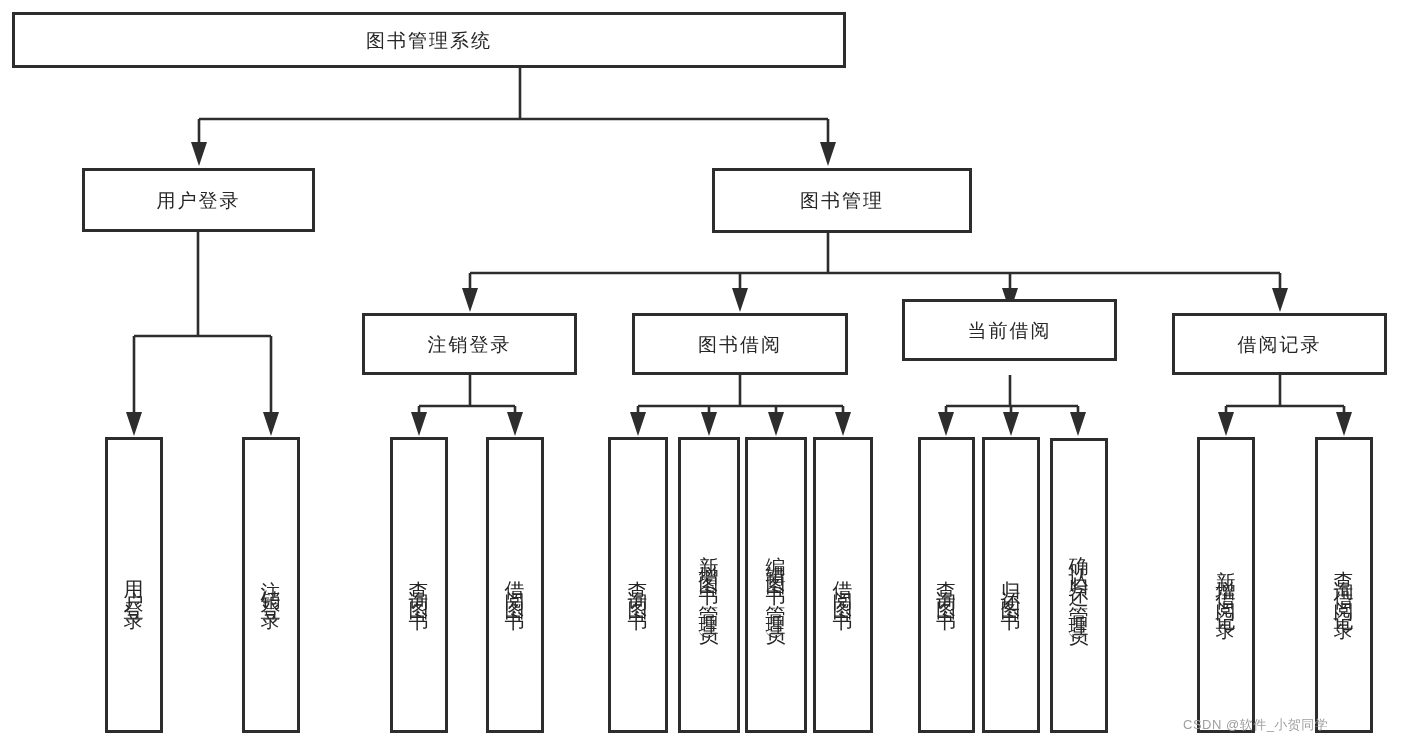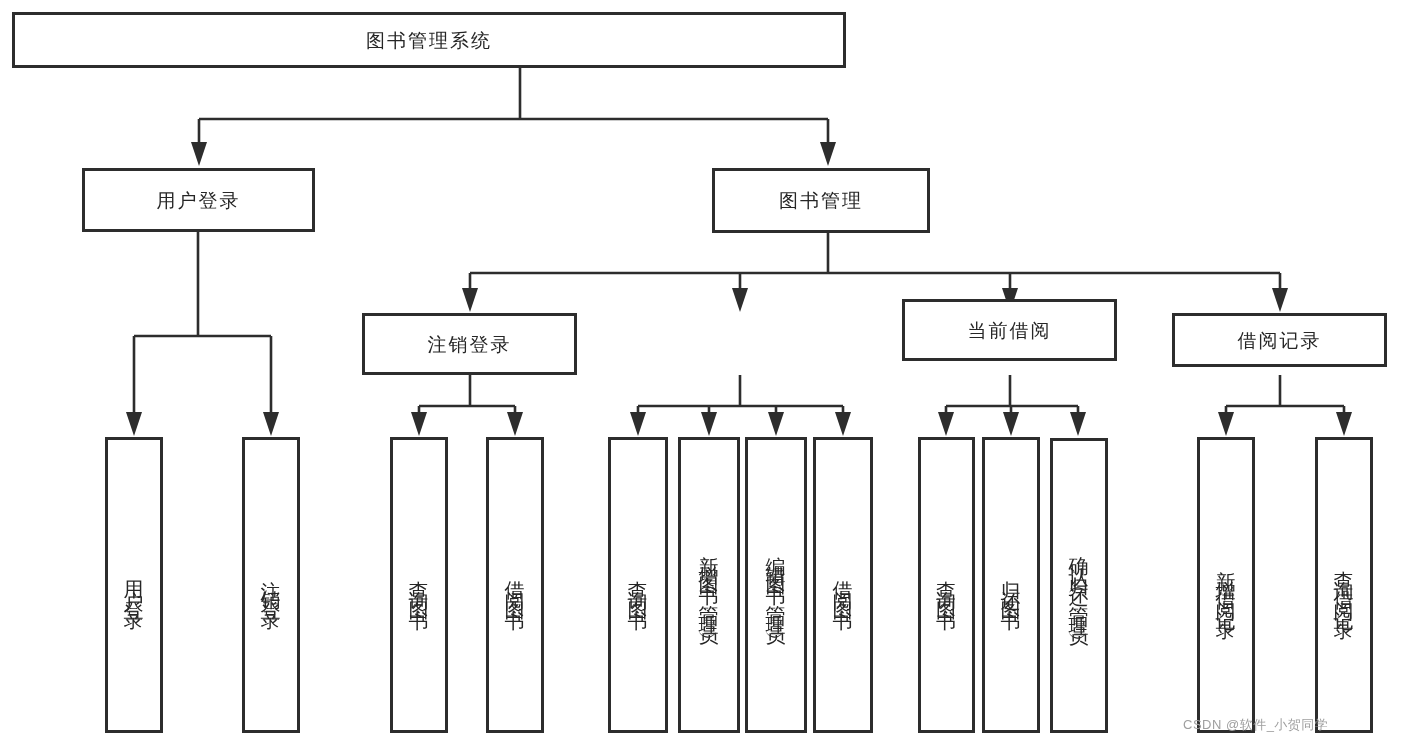--- a/index.html
+++ b/index.html
@@ -100,25 +100,26 @@
     <polygon class="arrow" points="1070,412 1086,412 1078,436"></polygon>
 
     <path class="edge" d="M1280 375 L1280 406 M1226 406 L1344 406 M1226 406 L1226 416 M1344 406 L1344 416"></path>
     <polygon class="arrow" points="1218,412 1234,412 1226,436"></polygon>
     <polygon class="arrow" points="1336,412 1352,412 1344,436"></polygon>
   </svg>
 
   <div class="node hbox" style="left:12px;top:12px;width:834px;height:56px;">图书管理系统</div>
 
   <div class="node hbox" style="left:82px;top:168px;width:233px;height:64px;">用户登录</div>
-  <div class="node hbox" style="left:712px;top:168px;width:218px;height:65px;">图书管理</div>
+  <div class="node hbox" style="left:712px;top:168px;width:260px;height:65px;">图书管理</div>
 
   <div class="node hbox" style="left:362px;top:313px;width:215px;height:62px;">注销登录</div>
+  <div class="node hbox" style="left:632px;top:313px;width:216px;height:62px;">图书借阅</div>
   <div class="node hbox" style="left:902px;top:299px;width:215px;height:62px;">当前借阅</div>
-  <div class="node hbox" style="left:1172px;top:313px;width:215px;height:54px;">借阅记录</div>
+  <div class="node hbox" style="left:1172px;top:313px;width:215px;height:62px;">借阅记录</div>
 
   <div class="node vbox" style="left:105px;top:437px;width:58px;height:296px;">用户登录</div>
   <div class="node vbox" style="left:242px;top:437px;width:58px;height:296px;">注销登录</div>
 
   <div class="node vbox" style="left:390px;top:437px;width:58px;height:296px;">查询图书</div>
   <div class="node vbox" style="left:486px;top:437px;width:58px;height:296px;">借阅图书</div>
 
   <div class="node vbox" style="left:608px;top:437px;width:60px;height:296px;">查询图书</div>
   <div class="node vbox" style="left:678px;top:437px;width:62px;height:296px;">新增图书（管理员）</div>
   <div class="node vbox" style="left:745px;top:437px;width:62px;height:296px;">编辑图书（管理员）</div>

